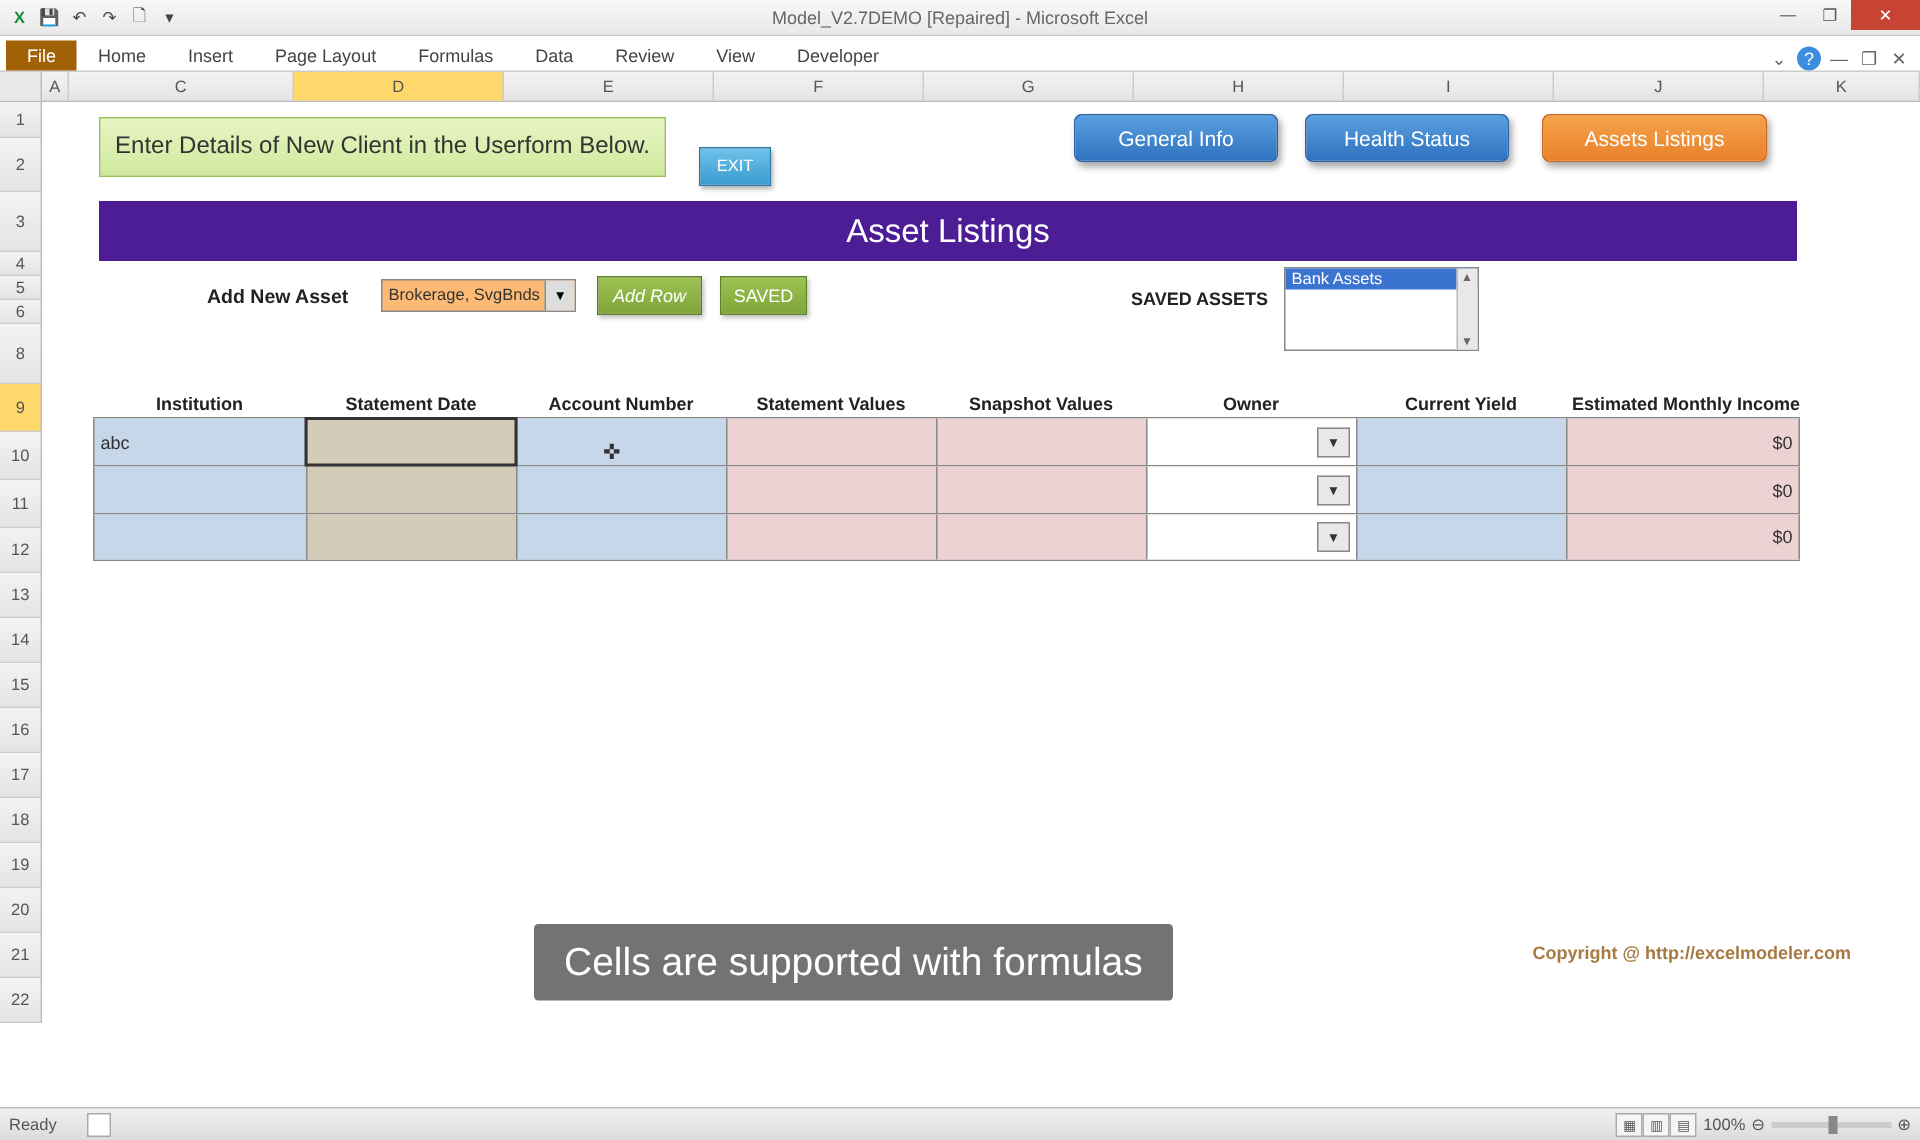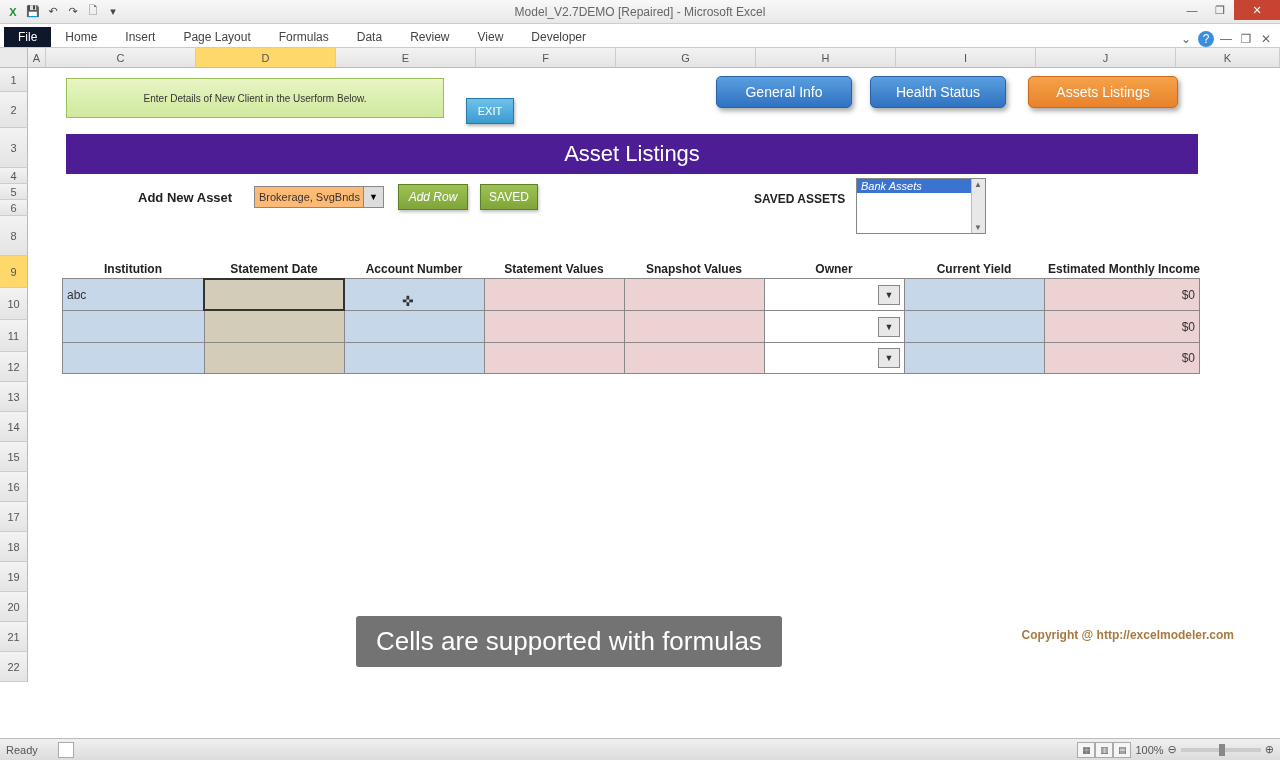--- a/index.html
+++ b/index.html
@@ -10,21 +10,21 @@
 .qat { display: flex; align-items: center; gap: 2px; padding-left: 4px; }
 .qat-icon { width: 18px; height: 18px; display: flex; align-items: center; justify-content: center; font-size: 11px; color: #444; }
 .title-text { position: absolute; left: 0; right: 0; text-align: center; font-size: 12px; color: #666; pointer-events: none; }
 .win-controls { position: absolute; right: 0; top: 0; display: flex; height: 20px; }
 .win-btn { width: 28px; height: 20px; display: flex; align-items: center; justify-content: center; font-size: 11px; color: #555; }
 .win-close { background: #c74433; color: #fff; width: 46px; }
 
 
 .ribbon-tabs { height: 24px; background: #fff; display: flex; align-items: flex-end; border-bottom: 1px solid #ccc; padding-left: 4px; }
 .tab { padding: 3px 14px; font-size: 12px; color: #444; cursor: pointer; }
-.tab.file { background: #0f172a; color: #fff; }
+.tab.file { background: #a16207; color: #fff; }
 .ribbon-right { position: absolute; right: 6px; display: flex; gap: 4px; align-items: center; }
 .ribbon-right span { width: 16px; height: 16px; font-size: 12px; color: #666; display: inline-flex; align-items: center; justify-content: center; }
 .help-icon { background: #3b8ede; color: #fff !important; border-radius: 50%; width: 16px; height: 16px; font-size: 11px; }
 
 
 
 
 .grid-container { position: relative; height: 688px; overflow: hidden; }
 .col-headers { display: flex; height: 20px; background: linear-gradient(#f3f3f3,#e4e4e4); border-bottom: 1px solid #bbb; }
 .corner { width: 28px; border-right: 1px solid #bbb; background: #eaeaea; }
@@ -36,42 +36,42 @@
 .rh { height: 30px; border-bottom: 1px solid #ccc; border-right: 1px solid #bbb; background: linear-gradient(#f3f3f3,#e4e4e4); font-size: 11px; color: #555; display: flex; align-items: center; justify-content: center; }
 .rh.sel { background: #ffd86b; }
 .rh.r1 { height: 24px; }
 .rh.r2 { height: 36px; }
 .rh.r3 { height: 40px; }
 .rh.r4567 { height: 16px; }
 
 .sheet-body { position: relative; flex: 1; }
 
 
-.banner-box { position: absolute; left: 38px; top: 10px; width: 378px; height: 40px; background: linear-gradient(#e8f5c4,#cfe99d); border: 1px solid #9ac05a; display: flex; align-items: center; justify-content: center; font-size: 10px; color: #333; }
+.banner-box { position: absolute; left: 38px; top: 10px; width: 378px; height: 40px; background: linear-gradient(#e8f5c4,#cfe99d); border: 1px solid #9ac05a; display: flex; align-items: center; justify-content: center; font-size: 16px; color: #333; }
 .exit-btn { position: absolute; left: 438px; top: 30px; width: 48px; height: 26px; background: linear-gradient(#6fc2ea,#3a9bd0); border: 1px solid #2a7aa9; color: #fff; font-size: 11px; display: flex; align-items: center; justify-content: center; box-shadow: 1px 2px 3px rgba(0,0,0,0.3); }
 
 .nav-btn { position: absolute; top: 8px; height: 32px; border-radius: 5px; display: flex; align-items: center; justify-content: center; font-size: 14px; color: #fff; box-shadow: 2px 3px 5px rgba(0,0,0,0.35); }
 .nav-general { left: 688px; width: 136px; background: linear-gradient(#5a9fe0,#2f72c0); border: 1px solid #2a62a6; }
 .nav-health { left: 842px; width: 136px; background: linear-gradient(#5a9fe0,#2f72c0); border: 1px solid #2a62a6; }
 .nav-assets { left: 1000px; width: 150px; background: linear-gradient(#f5a24a,#e8822a); border: 1px solid #c96a1e; }
 
 .listing-header { position: absolute; left: 38px; top: 66px; width: 1132px; height: 40px; background: #4c1d95; color: #fff; font-size: 22px; display: flex; align-items: center; justify-content: center; }
 
 .addnew-label { position: absolute; left: 110px; top: 122px; font-size: 13px; font-weight: bold; color: #222; }
 .asset-select { position: absolute; left: 226px; top: 118px; width: 130px; height: 22px; border: 1px solid #888; background: #fdba74; display: flex; align-items: center; }
 .asset-select .sel-text { flex: 1; padding: 0 4px; font-size: 11px; color: #333; overflow: hidden; white-space: nowrap; }
 .asset-select .sel-arrow { width: 20px; height: 100%; background: #ddd; border-left: 1px solid #888; display: flex; align-items: center; justify-content: center; font-size: 9px; }
 
 .green-btn { position: absolute; top: 116px; height: 26px; background: linear-gradient(#9dc254,#7fa538); border: 1px solid #5f7e28; color: #fff; font-size: 12px; font-style: italic; display: flex; align-items: center; justify-content: center; box-shadow: 1px 2px 3px rgba(0,0,0,0.25); }
 .btn-addrow { left: 370px; width: 70px; }
 .btn-save { left: 452px; width: 58px; font-style: normal; }
 
 .saved-label { position: absolute; left: 726px; top: 124px; font-size: 12px; font-weight: bold; color: #222; }
 .saved-list { position: absolute; left: 828px; top: 110px; width: 130px; height: 56px; background: #fff; border: 1px solid #888; }
-.saved-list .item { background: #3b73d1; color: #fff; font-size: 11px; padding: 1px 4px; font-style: italic; }
+.saved-list .item { background: #3b73d1; color: #fff; font-size: 11px; padding: 1px 4px; }
 .saved-list .scroll { position: absolute; right: 0; top: 0; width: 14px; height: 100%; background: #e8e8e8; border-left: 1px solid #bbb; }
 .saved-list .scroll::before { content: "▲"; position: absolute; top: 1px; left: 2px; font-size: 8px; color: #666; }
 .saved-list .scroll::after { content: "▼"; position: absolute; bottom: 1px; left: 2px; font-size: 8px; color: #666; }
 
 
 .tbl { position: absolute; left: 34px; top: 176px; width: 1138px; }
 .tbl-head { display: flex; height: 34px; }
 .th { font-size: 12px; font-weight: bold; color: #222; display: flex; align-items: flex-end; justify-content: center; padding-bottom: 2px; text-align: center; }
 .th.two-line { line-height: 1.1; flex-direction: column; justify-content: flex-end; }
 

